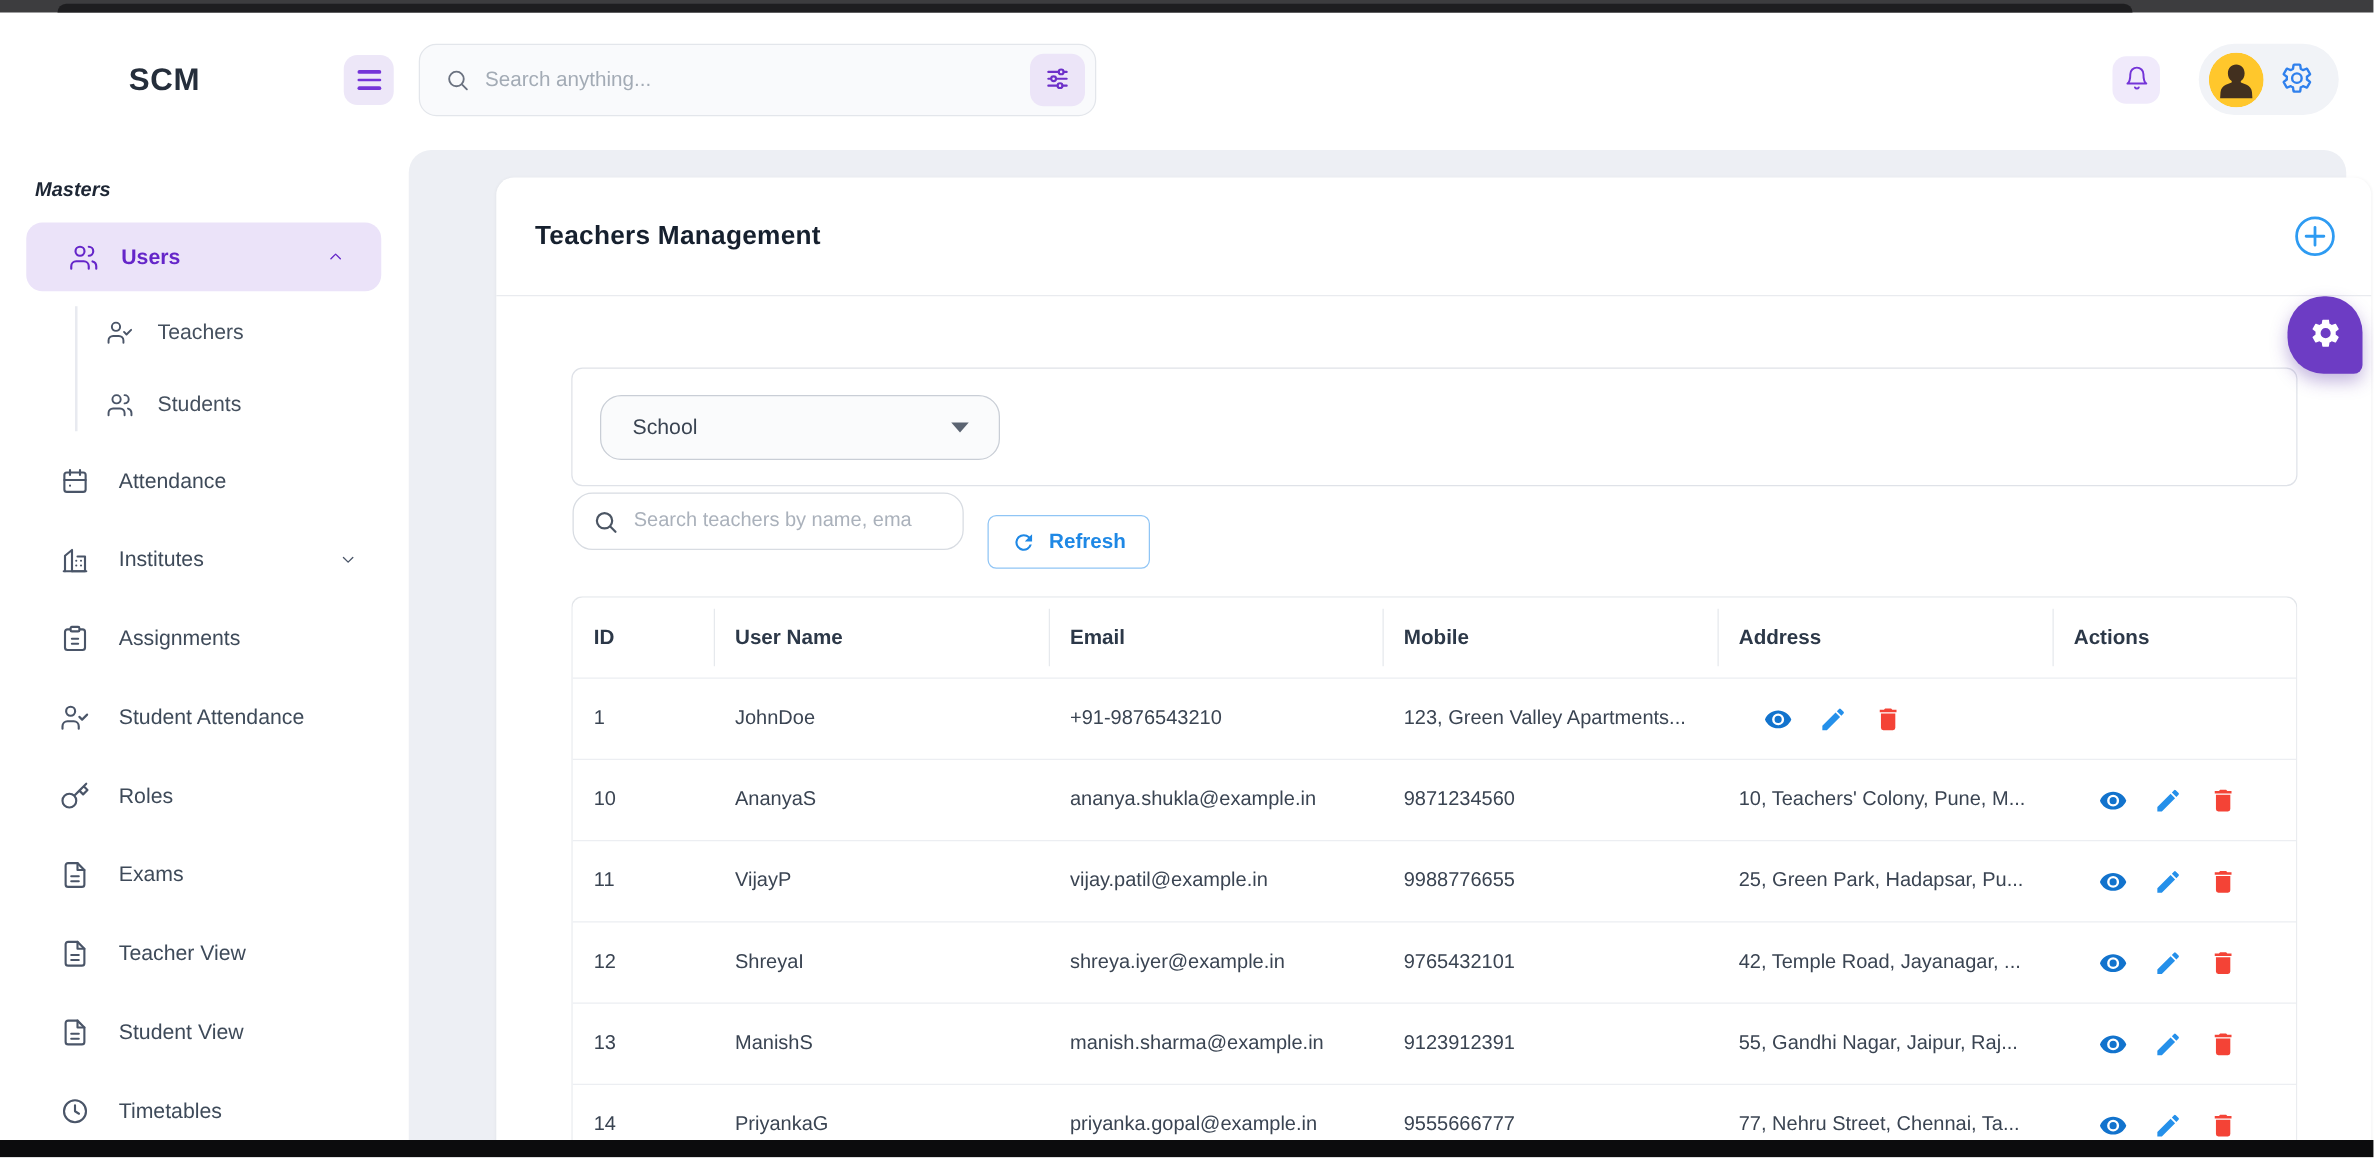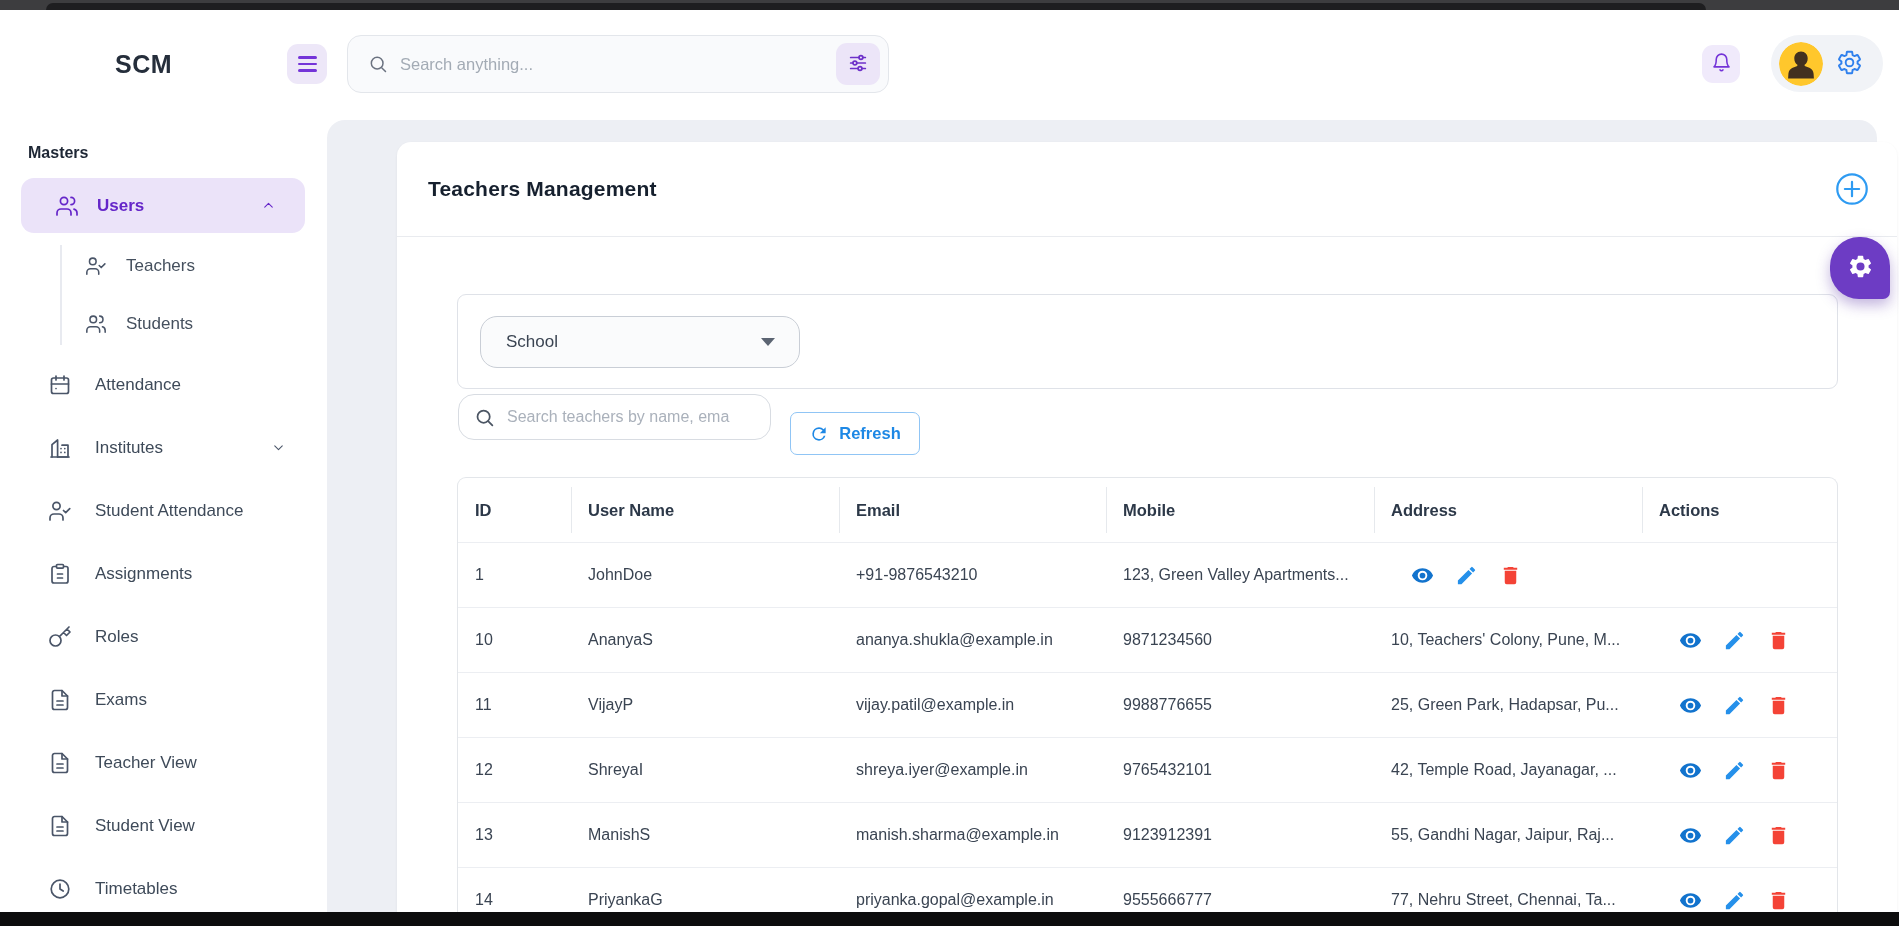--- a/index.html
+++ b/index.html
@@ -5,42 +5,42 @@
   * { box-sizing: border-box; margin: 0; padding: 0; }
   body { background:#fff; font-family:"Liberation Sans", sans-serif; }
   .screen { position:relative; width:1899px; height:926px; background:#fff; overflow:hidden; }
 
   
   .chrome-top { position:absolute; top:0; left:0; right:0; height:10px; background:#3d3d3f; z-index:60; }
   .chrome-top-inner { position:absolute; left:46px; top:3px; right:193px; bottom:0; background:#1e1e20; border-radius:9px 9px 0 0; }
   .chrome-bottom { position:absolute; bottom:0; left:0; right:0; height:14px; background:#0c0c0d; z-index:60; }
 
   
-  .topbar { position:absolute; top:10px; left:0; right:0; height:96px; background:#fff; z-index:5;margin-left:12px; }
+  .topbar { position:absolute; top:10px; left:0; right:0; height:96px; background:#fff; z-index:5; }
   .logo { position:absolute; left:103px; top:40px; font-size:25px; font-weight:800; letter-spacing:.5px; color:#252e3b; }
   .hamburger { position:absolute; left:275px; top:34px; width:40px; height:40px; border:none; border-radius:11px; background:#ede7f8; display:flex; flex-direction:column; justify-content:center; align-items:center; gap:4px; cursor:pointer; }
   .hamburger span { display:block; width:19px; height:2.6px; border-radius:2px; background:#7434d8; }
   .searchbar { position:absolute; left:335px; top:25px; width:542px; height:58px; background:#f9fafc; border:1px solid #e3e6eb; border-radius:14px; display:flex; align-items:center; gap:12px; padding:0 8px 0 20px; }
   .searchbar .s-icon { color:#6b7280; width:20px; height:20px; flex:0 0 auto; }
   .searchbar .s-icon svg { width:20px; height:20px; }
   .searchbar input { flex:1; min-width:0; border:none; outline:none; background:transparent; font-size:16.5px; color:#374151; font-family:inherit; }
   .searchbar input::placeholder { color:#a3abb5; }
   .filter-btn { flex:0 0 auto; width:44px; height:42px; border:none; border-radius:11px; background:#ece5f8; color:#6d30c9; display:grid; place-items:center; cursor:pointer; }
   .filter-btn svg { width:22px; height:22px; }
   .bell-btn { position:absolute; left:1690px; top:35px; width:38px; height:38px; border:none; border-radius:11px; background:#f0eafb; color:#7434d8; display:grid; place-items:center; cursor:pointer; }
   .bell-btn svg { width:21px; height:21px; }
   .profile-pill { position:absolute; left:1759px; top:25px; width:112px; height:57px; border-radius:29px; background:#f1f3f7; display:flex; align-items:center; padding-left:8px; gap:13px; }
   .avatar { width:44px; height:44px; border-radius:50%; overflow:hidden; flex:0 0 auto; cursor:pointer; }
   .avatar svg { width:44px; height:44px; display:block; }
   .gear-btn { border:none; background:transparent; color:#2f80ed; display:grid; place-items:center; cursor:pointer; padding:0; }
   .gear-btn svg { width:27px; height:27px; }
 
   
   .sidebar { position:absolute; left:0; top:110px; width:312px; bottom:14px; background:#fff; z-index:4; overflow:hidden; }
-  .section-label { margin:34px 0 16px 28px; font-size:16px; font-weight:700; color:#1d2634; }
+  .section-label { margin:34px 0 16px 28px; font-size:16px; font-weight:700; color:#1d2634;font-style:italic; }
   .side-nav { margin-top:2px; }
   .nav-item { display:flex; align-items:center; height:63px; padding-left:48px; gap:23px; font-size:17px; color:#3e4a59; cursor:pointer; position:relative; }
   .nav-item .nav-icon { color:#4a5568; display:grid; place-items:center; }
   .nav-item .nav-icon svg { width:24px; height:24px; }
   .nav-item .nav-chevron { position:absolute; right:26px; color:#4a5568; display:grid; place-items:center; }
   .nav-item .nav-chevron svg { width:15px; height:15px; }
   .nav-item.active { height:55px; width:284px; margin:0 0 4px 21px; padding-left:34px; gap:18px; background:#ebe3f9; border-radius:13px; color:#6526c9; font-weight:700; }
   .nav-item.active .nav-icon, .nav-item.active .nav-chevron { color:#6526c9; }
   .nav-item.active .nav-chevron { right:29px; }
   .sub-list { position:relative; }
@@ -209,36 +209,36 @@
        <span class="nav-label">Institutes</span>
           <span class="nav-chevron">
             <svg viewBox="0 0 24 24" fill="none" stroke="currentColor" stroke-width="1.7" stroke-linecap="round" stroke-linejoin="round">
               <path d="M6 9.5l6 6 6-6"></path>
             </svg>
           </span>
      </div>
         <div class="nav-item">
        <span class="nav-icon">
             <svg viewBox="0 0 24 24" fill="none" stroke="currentColor" stroke-width="1.7" stroke-linecap="round" stroke-linejoin="round">
+              <path d="M16 4.5h2a2 2 0 0 1 2 2V19a2 2 0 0 1-2 2H6a2 2 0 0 1-2-2V6.5a2 2 0 0 1 2-2h2"></path>
+              <rect x="8.5" y="2.5" width="7" height="3.6" rx="1"></rect>
+              <path d="M9.5 12h5M9.5 16h5"></path>
+            </svg>
+          </span>
+       <span class="nav-label">Assignments</span>
+     </div>
+        <div class="nav-item">
+       <span class="nav-icon">
+            <svg viewBox="0 0 24 24" fill="none" stroke="currentColor" stroke-width="1.7" stroke-linecap="round" stroke-linejoin="round">
               <path d="M15 21v-2a4 4 0 0 0-4-4H6a4 4 0 0 0-4 4v2"></path>
               <circle cx="8.5" cy="7" r="3.6"></circle>
               <path d="M15.5 11.5l2.2 2.2 4-4"></path>
             </svg>
           </span>
        <span class="nav-label">Student Attendance</span>
-     </div>
-        <div class="nav-item">
-       <span class="nav-icon">
-            <svg viewBox="0 0 24 24" fill="none" stroke="currentColor" stroke-width="1.7" stroke-linecap="round" stroke-linejoin="round">
-              <path d="M16 4.5h2a2 2 0 0 1 2 2V19a2 2 0 0 1-2 2H6a2 2 0 0 1-2-2V6.5a2 2 0 0 1 2-2h2"></path>
-              <rect x="8.5" y="2.5" width="7" height="3.6" rx="1"></rect>
-              <path d="M9.5 12h5M9.5 16h5"></path>
-            </svg>
-          </span>
-       <span class="nav-label">Assignments</span>
      </div>
         <div class="nav-item">
        <span class="nav-icon">
             <svg viewBox="0 0 24 24" fill="none" stroke="currentColor" stroke-width="1.7" stroke-linecap="round" stroke-linejoin="round">
               <path d="M21 2l-2 2m-7.6 7.6a5.5 5.5 0 1 1-7.8 7.8 5.5 5.5 0 0 1 7.8-7.8zm0 0L15.5 7.5m0 0l3 3L22 7l-3-3m-3.5 3.5L19 4"></path>
             </svg>
           </span>
        <span class="nav-label">Roles</span>
      </div>
         <div class="nav-item">

